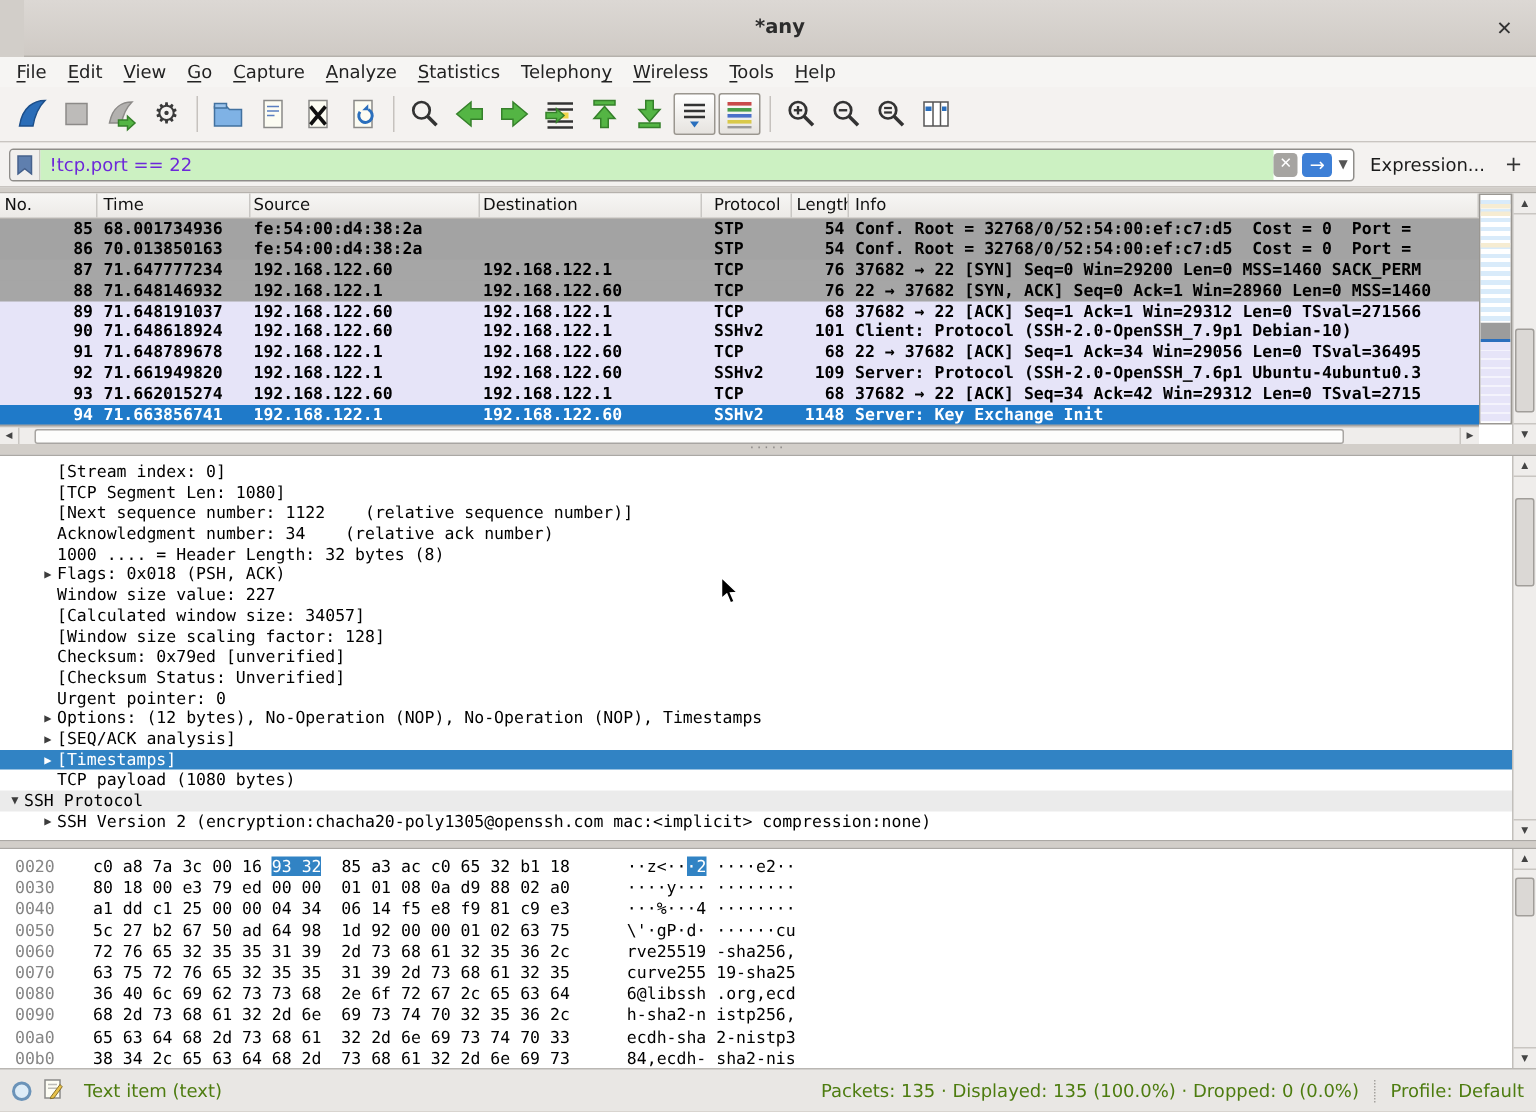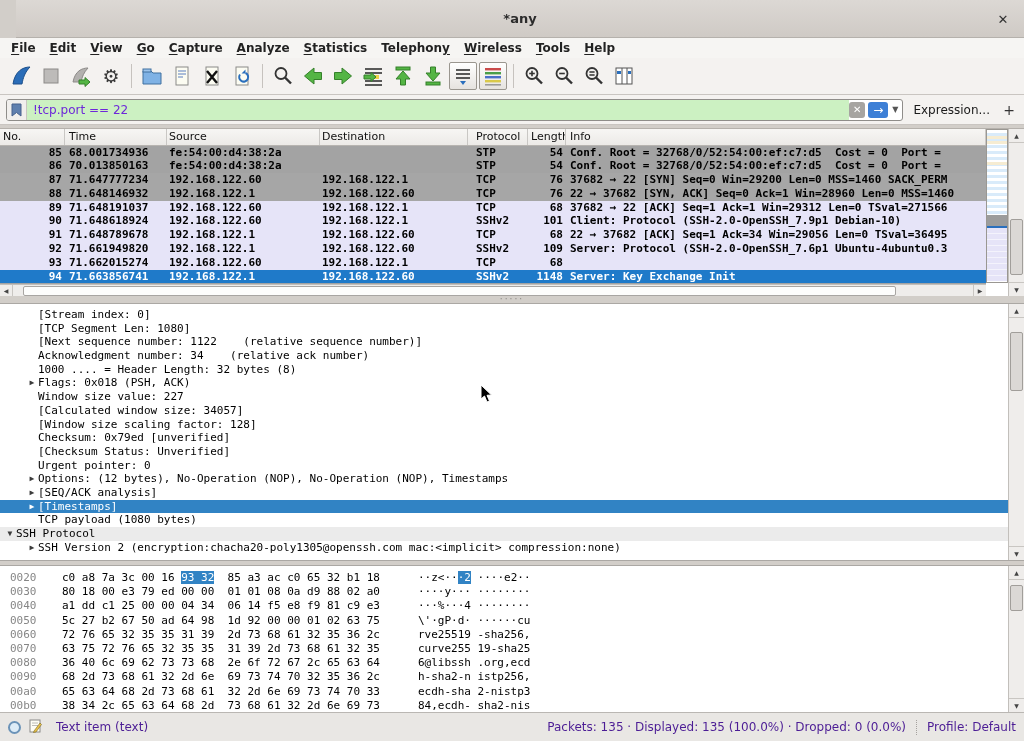--- a/index.html
+++ b/index.html
@@ -9,21 +9,21 @@
 
   
   .titlebar { height:38px; background:linear-gradient(#dcd8d4,#cfcac5); border-bottom:1px solid #b5b1ac;
               display:flex; align-items:center; justify-content:center; position:relative; flex:0 0 38px;margin-left:16px; }
   .titlebar .title { font-weight:600; font-size:13px; color:#2c2c2c; }
   .titlebar .close { position:absolute; right:12px; top:10px; width:18px; height:18px; display:flex;
                      align-items:center; justify-content:center; font-size:13px; color:#333; cursor:default; }
 
   
   .menubar { height:20px; background:#f6f5f3; display:flex; align-items:center; padding-left:4px; flex:0 0 20px; }
-  .menu-item { padding:2px 7px; font-size:12px; color:#222;font-weight:bold; }
+  .menu-item { padding:2px 7px; font-size:12px; color:#222; }
   .menu-item u { text-decoration:underline; text-underline-offset:2px; }
 
   
   .toolbar { height:37px; background:#f4f2f0; border-bottom:1px solid #c9c5c1; display:flex; align-items:center;
              padding-left:6px; flex:0 0 37px; }
   .tb-btn { width:28px; height:28px; display:flex; align-items:center; justify-content:center; margin:0 1px; border:1px solid transparent; border-radius:2px; }
   .tb-btn.toggled { border:1px solid #9a968f; background:linear-gradient(#ffffff,#e6e3df); }
   .tb-sep { width:1px; height:24px; background:#c6c2be; margin:0 5px; }
   .tb-btn svg { display:block; }
   .gear-glyph { font-size:19px; color:#3a3a3a; line-height:1; }
@@ -100,21 +100,21 @@
   .hex-rows { position:absolute; left:0; top:0; right:16px; padding-top:5px; }
   .hex-row { height:14.2px; line-height:14.2px; font-family:"DejaVu Sans Mono",monospace; font-size:11px; white-space:pre; display:flex; }
   .hx-off { width:36px; margin-left:10px; color:#868686; flex-shrink:0; }
   .hx-bytes { margin-left:16px; color:#000; }
   .hx-ascii { margin-left:38px; color:#000; }
   .hx-sel { background:#3183c4; color:#fff; }
   .hex-vscroll { position:absolute; right:0; top:0; bottom:0; width:16px; background:#efedeb; border-left:1px solid #c2bfbb; }
   .hex-vthumb { top:4%; height:22%; }
 
   
-  .statusbar { flex:1; background:#e9e7e4; border-top:1px solid #bab7b3; display:flex; align-items:center; padding:0 8px; font-size:12px; color:#4c1d95; }
+  .statusbar { flex:1; background:#e9e7e4; border-top:1px solid #bab7b3; display:flex; align-items:center; padding:0 8px; font-size:12px; color:#4d7c0f; }
   .sb-expert { width:13px; height:13px; border-radius:50%; border:2px solid #6b93b8; background:#ddecf7; margin-right:8px; }
   .sb-comment { margin-right:14px; }
   .sb-left { flex:1; }
   .sb-sep { width:1px; height:15px; border-left:1px dotted #a5a29e; margin:0 10px; }
   .sb-right, .sb-profile { white-space:nowrap; }
 
   
   .cursor { position:absolute; left:480px; top:384px; pointer-events:none; z-index:99; }
 </style>
 </head>
@@ -309,21 +309,21 @@
         </div>
       <div class="pl-rows" id="pl-rows">
           <div class="pl-row"><div class="pl-c c-no">85</div><div class="pl-c c-time">68.001734936</div><div class="pl-c c-src">fe:54:00:d4:38:2a</div><div class="pl-c c-dst"></div><div class="pl-c c-proto">STP</div><div class="pl-c c-len">54</div><div class="pl-c c-info">Conf. Root = 32768/0/52:54:00:ef:c7:d5  Cost = 0  Port =</div></div>
           <div class="pl-row"><div class="pl-c c-no">86</div><div class="pl-c c-time">70.013850163</div><div class="pl-c c-src">fe:54:00:d4:38:2a</div><div class="pl-c c-dst"></div><div class="pl-c c-proto">STP</div><div class="pl-c c-len">54</div><div class="pl-c c-info">Conf. Root = 32768/0/52:54:00:ef:c7:d5  Cost = 0  Port =</div></div>
           <div class="pl-row gray"><div class="pl-c c-no">87</div><div class="pl-c c-time">71.647777234</div><div class="pl-c c-src">192.168.122.60</div><div class="pl-c c-dst">192.168.122.1</div><div class="pl-c c-proto">TCP</div><div class="pl-c c-len">76</div><div class="pl-c c-info">37682 → 22 [SYN] Seq=0 Win=29200 Len=0 MSS=1460 SACK_PERM</div></div>
           <div class="pl-row gray"><div class="pl-c c-no">88</div><div class="pl-c c-time">71.648146932</div><div class="pl-c c-src">192.168.122.1</div><div class="pl-c c-dst">192.168.122.60</div><div class="pl-c c-proto">TCP</div><div class="pl-c c-len">76</div><div class="pl-c c-info">22 → 37682 [SYN, ACK] Seq=0 Ack=1 Win=28960 Len=0 MSS=1460</div></div>
           <div class="pl-row lav"><div class="pl-c c-no">89</div><div class="pl-c c-time">71.648191037</div><div class="pl-c c-src">192.168.122.60</div><div class="pl-c c-dst">192.168.122.1</div><div class="pl-c c-proto">TCP</div><div class="pl-c c-len">68</div><div class="pl-c c-info">37682 → 22 [ACK] Seq=1 Ack=1 Win=29312 Len=0 TSval=271566</div></div>
           <div class="pl-row lav"><div class="pl-c c-no">90</div><div class="pl-c c-time">71.648618924</div><div class="pl-c c-src">192.168.122.60</div><div class="pl-c c-dst">192.168.122.1</div><div class="pl-c c-proto">SSHv2</div><div class="pl-c c-len">101</div><div class="pl-c c-info">Client: Protocol (SSH-2.0-OpenSSH_7.9p1 Debian-10)</div></div>
           <div class="pl-row lav"><div class="pl-c c-no">91</div><div class="pl-c c-time">71.648789678</div><div class="pl-c c-src">192.168.122.1</div><div class="pl-c c-dst">192.168.122.60</div><div class="pl-c c-proto">TCP</div><div class="pl-c c-len">68</div><div class="pl-c c-info">22 → 37682 [ACK] Seq=1 Ack=34 Win=29056 Len=0 TSval=36495</div></div>
           <div class="pl-row lav"><div class="pl-c c-no">92</div><div class="pl-c c-time">71.661949820</div><div class="pl-c c-src">192.168.122.1</div><div class="pl-c c-dst">192.168.122.60</div><div class="pl-c c-proto">SSHv2</div><div class="pl-c c-len">109</div><div class="pl-c c-info">Server: Protocol (SSH-2.0-OpenSSH_7.6p1 Ubuntu-4ubuntu0.3</div></div>
-          <div class="pl-row lav"><div class="pl-c c-no">93</div><div class="pl-c c-time">71.662015274</div><div class="pl-c c-src">192.168.122.60</div><div class="pl-c c-dst">192.168.122.1</div><div class="pl-c c-proto">TCP</div><div class="pl-c c-len">68</div></div>
+          <div class="pl-row lav"><div class="pl-c c-no">93</div><div class="pl-c c-time">71.662015274</div><div class="pl-c c-src">192.168.122.60</div><div class="pl-c c-dst">192.168.122.1</div><div class="pl-c c-proto">TCP</div><div class="pl-c c-len">68</div><div class="pl-c c-info">37682 → 22 [ACK] Seq=34 Ack=42 Win=29312 Len=0 TSval=2715</div></div>
           <div class="pl-row selected"><div class="pl-c c-no">94</div><div class="pl-c c-time">71.663856741</div><div class="pl-c c-src">192.168.122.1</div><div class="pl-c c-dst">192.168.122.60</div><div class="pl-c c-proto">SSHv2</div><div class="pl-c c-len">1148</div><div class="pl-c c-info">Server: Key Exchange Init</div></div>
         </div>
       <div class="pl-hscroll">
         <div class="hs-btn">◀</div>
         <div class="hs-track">
             <div class="hs-thumb"></div>
           </div>
         <div class="hs-btn right">▶</div>
       </div>
     </div>

